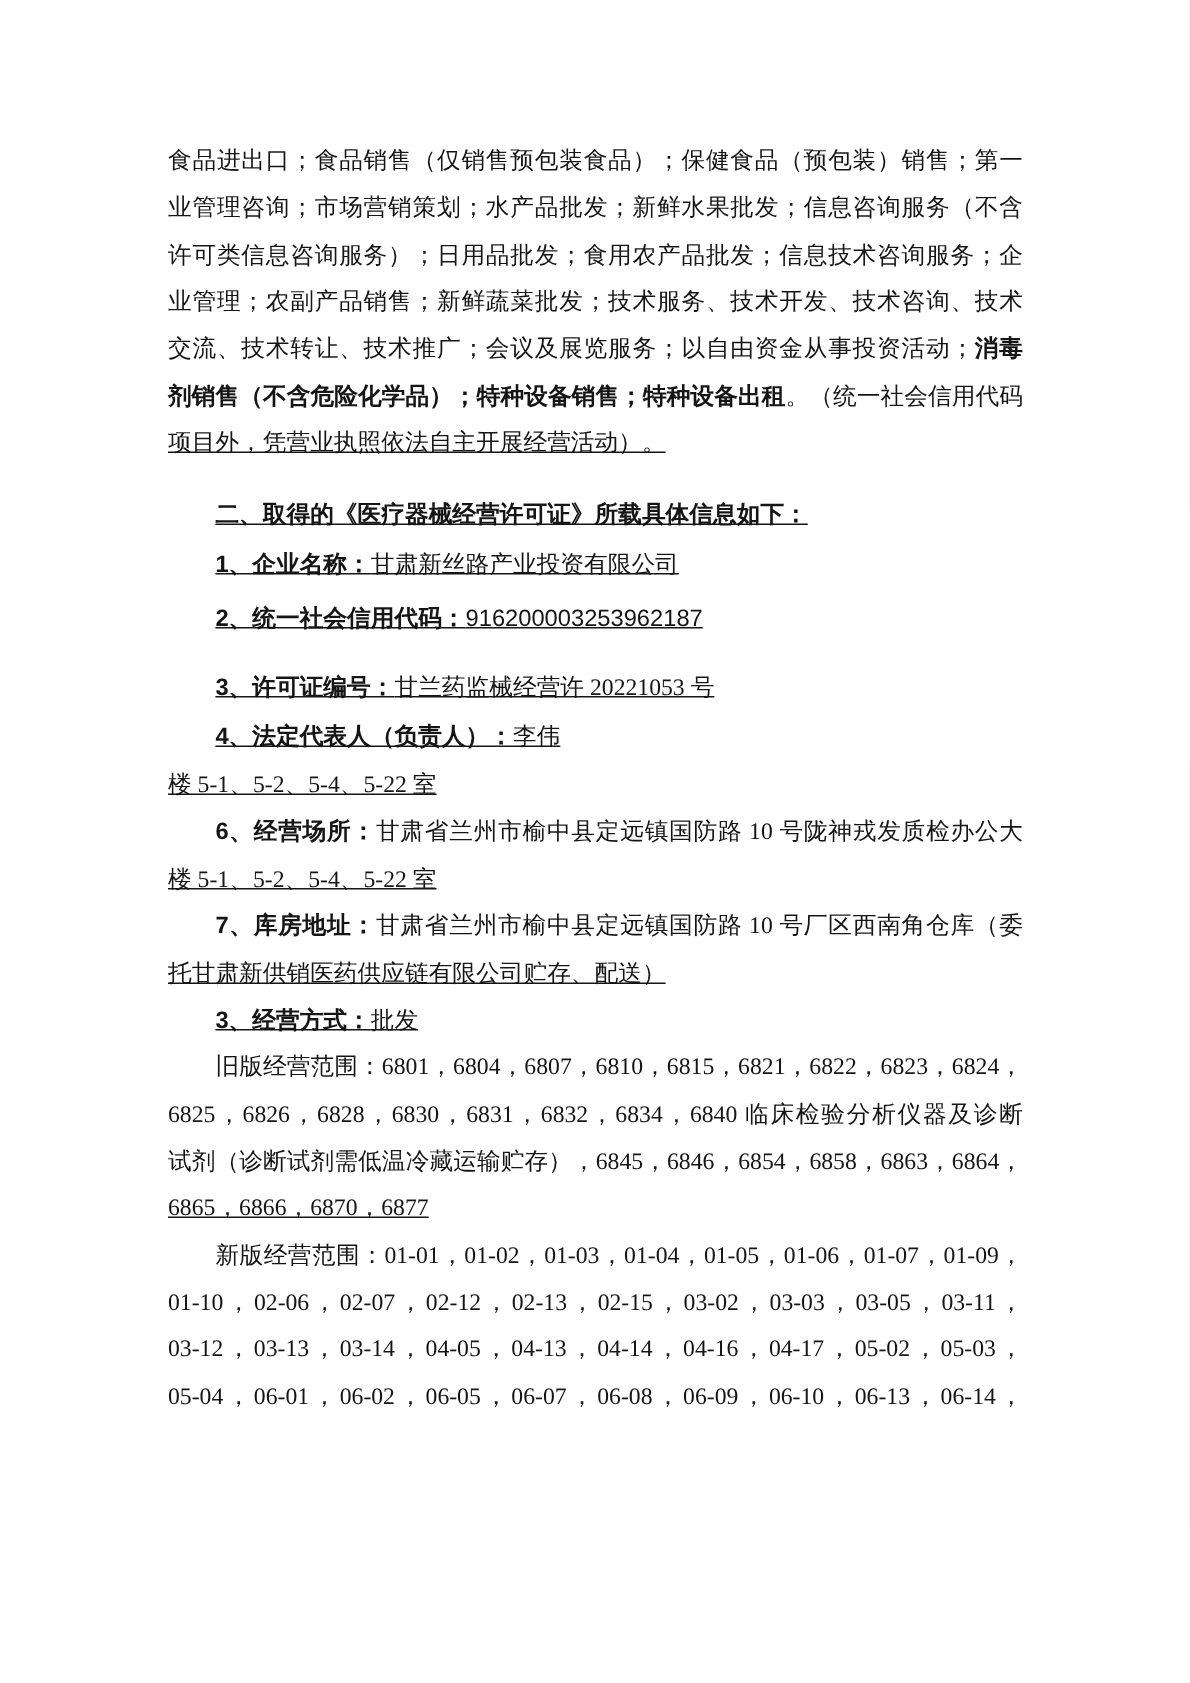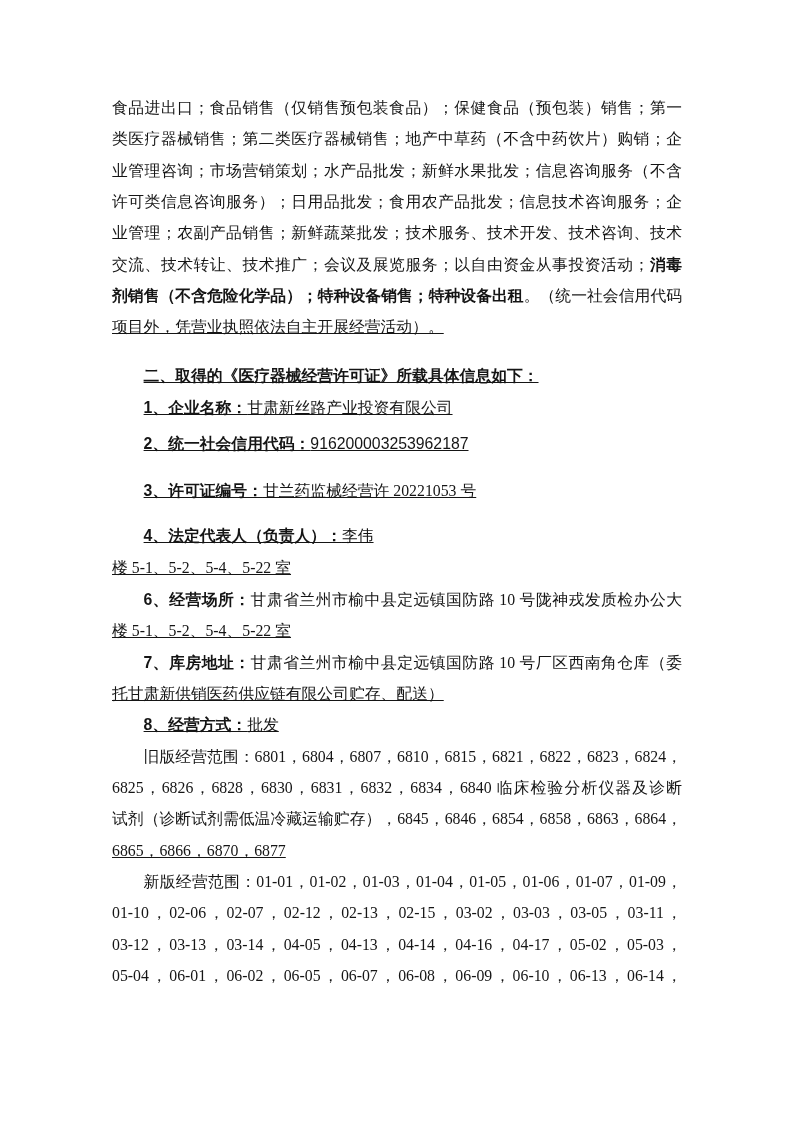--- a/index.html
+++ b/index.html
@@ -34,31 +34,30 @@
   .seg-b {
     font-weight: 700;
     font-family: "Liberation Sans", sans-serif;
   }
   .seg-sans { font-family: "Liberation Sans", sans-serif; }
   
   .blk-heading-section-2 { margin-top: 17px; }
   .blk-item-1 { margin-top: 1px; }
   .blk-item-2 { margin-top: 5px; }
   .blk-item-3 { margin-top: 15px; }
-  .blk-item-4 { margin-top: 14px; }
+  .blk-item-4 { margin-top: 1px; }
   .blk-item-5 { margin-top: 1px; }
 </style>
 </head>
 <body>
 
 <div class="page" style="background: rgb(255, 255, 255); color: rgb(21, 21, 21);">
   <div class="content">
       <div class="block blk-para-scope-continuation">
         <div class="line"><span class="seg">食品进出口；食品销售（仅销售预包装食品）；保健食品（预包装）销售；第一</span></div>
-        <div class="line"><span class="seg">类医疗器械销售；第二类医疗器械销售；地产中草药（不含中药饮片）购销；企</span></div>
         <div class="line"><span class="seg">业管理咨询；市场营销策划；水产品批发；新鲜水果批发；信息咨询服务（不含</span></div>
         <div class="line"><span class="seg">许可类信息咨询服务）；日用品批发；食用农产品批发；信息技术咨询服务；企</span></div>
         <div class="line"><span class="seg">业管理；农副产品销售；新鲜蔬菜批发；技术服务、技术开发、技术咨询、技术</span></div>
         <div class="line"><span class="seg">交流、技术转让、技术推广；会议及展览服务；以自由资金从事投资活动；</span><span class="seg-b">消毒</span></div>
         <div class="line"><span class="seg-b">剂销售（不含危险化学品）；特种设备销售；特种设备出租</span><span class="seg">。（统一社会信用代码</span></div>
         <div class="line last"><span class="seg">项目外，凭营业执照依法自主开展经营活动）。</span></div>
       </div>
       <div class="block blk-heading-section-2">
         <div class="line last indent"><span class="seg-b">二、取得的《医疗器械经营许可证》所载具体信息如下：</span></div>
       </div>
@@ -79,21 +78,21 @@
       </div>
       <div class="block blk-item-6">
         <div class="line indent"><span class="seg-b">6、经营场所：</span><span class="seg">甘肃省兰州市榆中县定远镇国防路 10 号陇神戎发质检办公大</span></div>
         <div class="line last"><span class="seg">楼 5-1、5-2、5-4、5-22 室</span></div>
       </div>
       <div class="block blk-item-7">
         <div class="line indent"><span class="seg-b">7、库房地址：</span><span class="seg">甘肃省兰州市榆中县定远镇国防路 10 号厂区西南角仓库（委</span></div>
         <div class="line last"><span class="seg">托甘肃新供销医药供应链有限公司贮存、配送）</span></div>
       </div>
       <div class="block blk-item-8">
-        <div class="line last indent"><span class="seg-b">8、经营方式：</span><span class="seg">批发</span></div>
+        <div class="line last indent"><span class="seg-b">3、经营方式：</span><span class="seg">批发</span></div>
       </div>
       <div class="block blk-para-old-scope">
         <div class="line indent"><span class="seg">旧版经营范围：6801，6804，6807，6810，6815，6821，6822，6823，6824，</span></div>
         <div class="line"><span class="seg">6825，6826，6828，6830，6831，6832，6834，6840 临床检验分析仪器及诊断</span></div>
         <div class="line"><span class="seg">试剂（诊断试剂需低温冷藏运输贮存），6845，6846，6854，6858，6863，6864，</span></div>
         <div class="line last"><span class="seg">6865，6866，6870，6877</span></div>
       </div>
       <div class="block blk-para-new-scope">
         <div class="line indent"><span class="seg">新版经营范围：01-01，01-02，01-03，01-04，01-05，01-06，01-07，01-09，</span></div>
         <div class="line"><span class="seg">01-10，02-06，02-07，02-12，02-13，02-15，03-02，03-03，03-05，03-11，</span></div>

